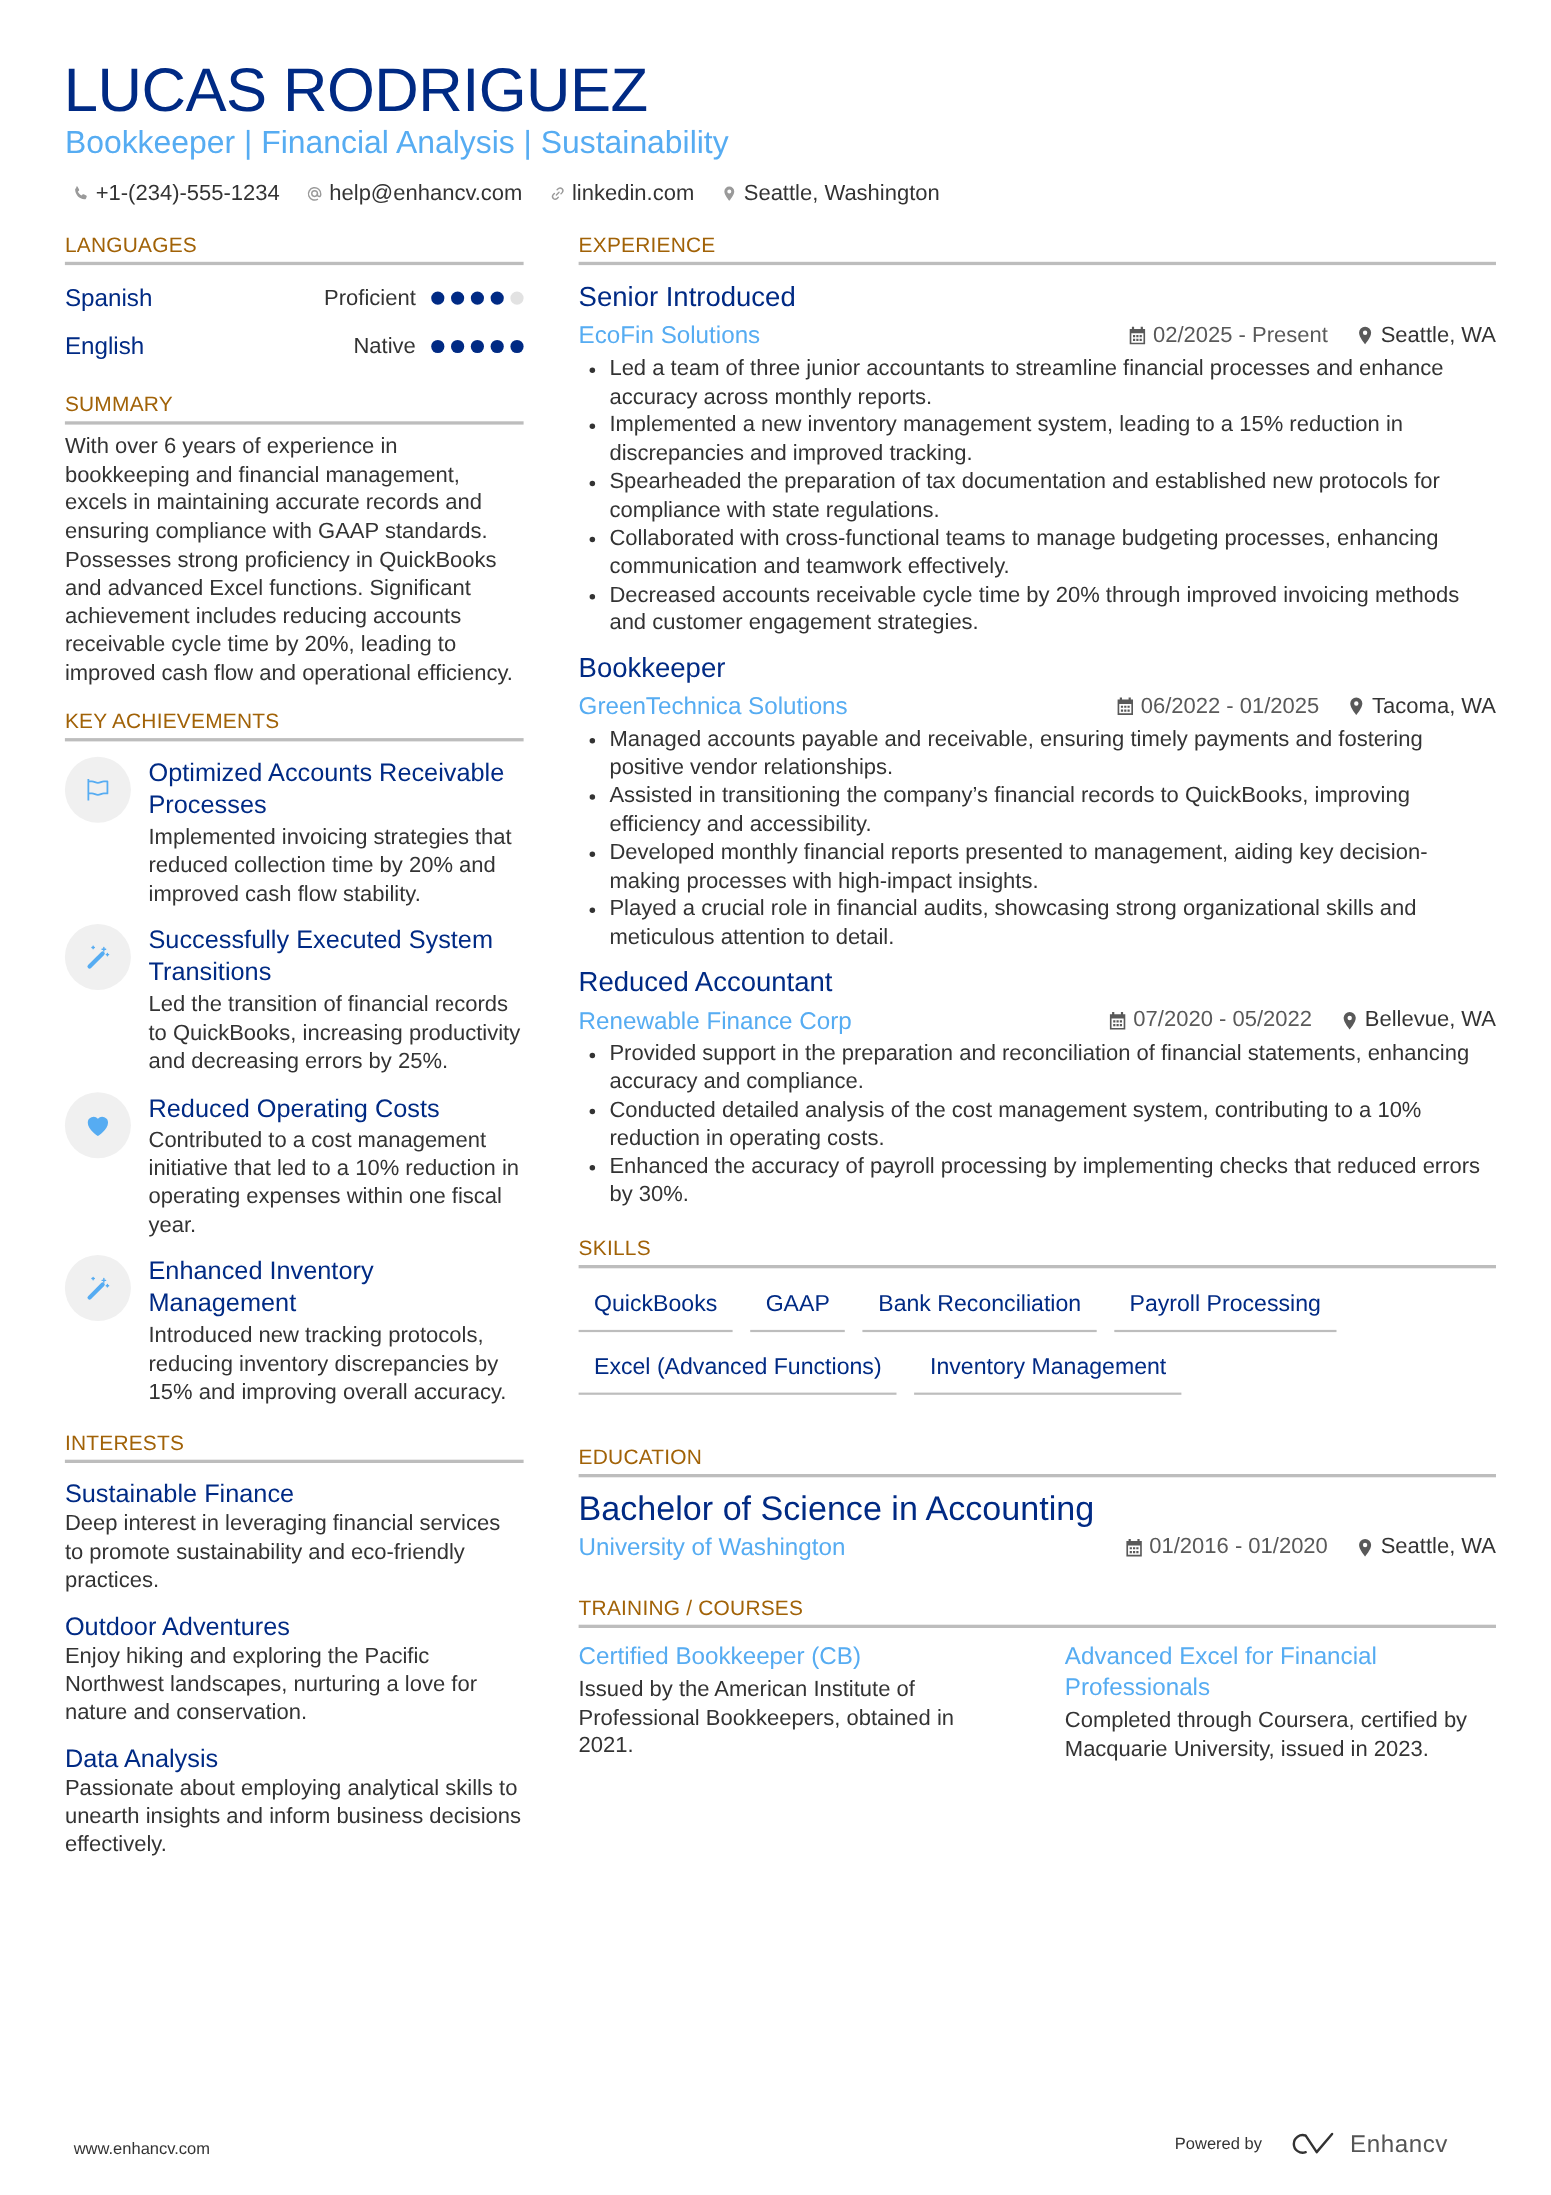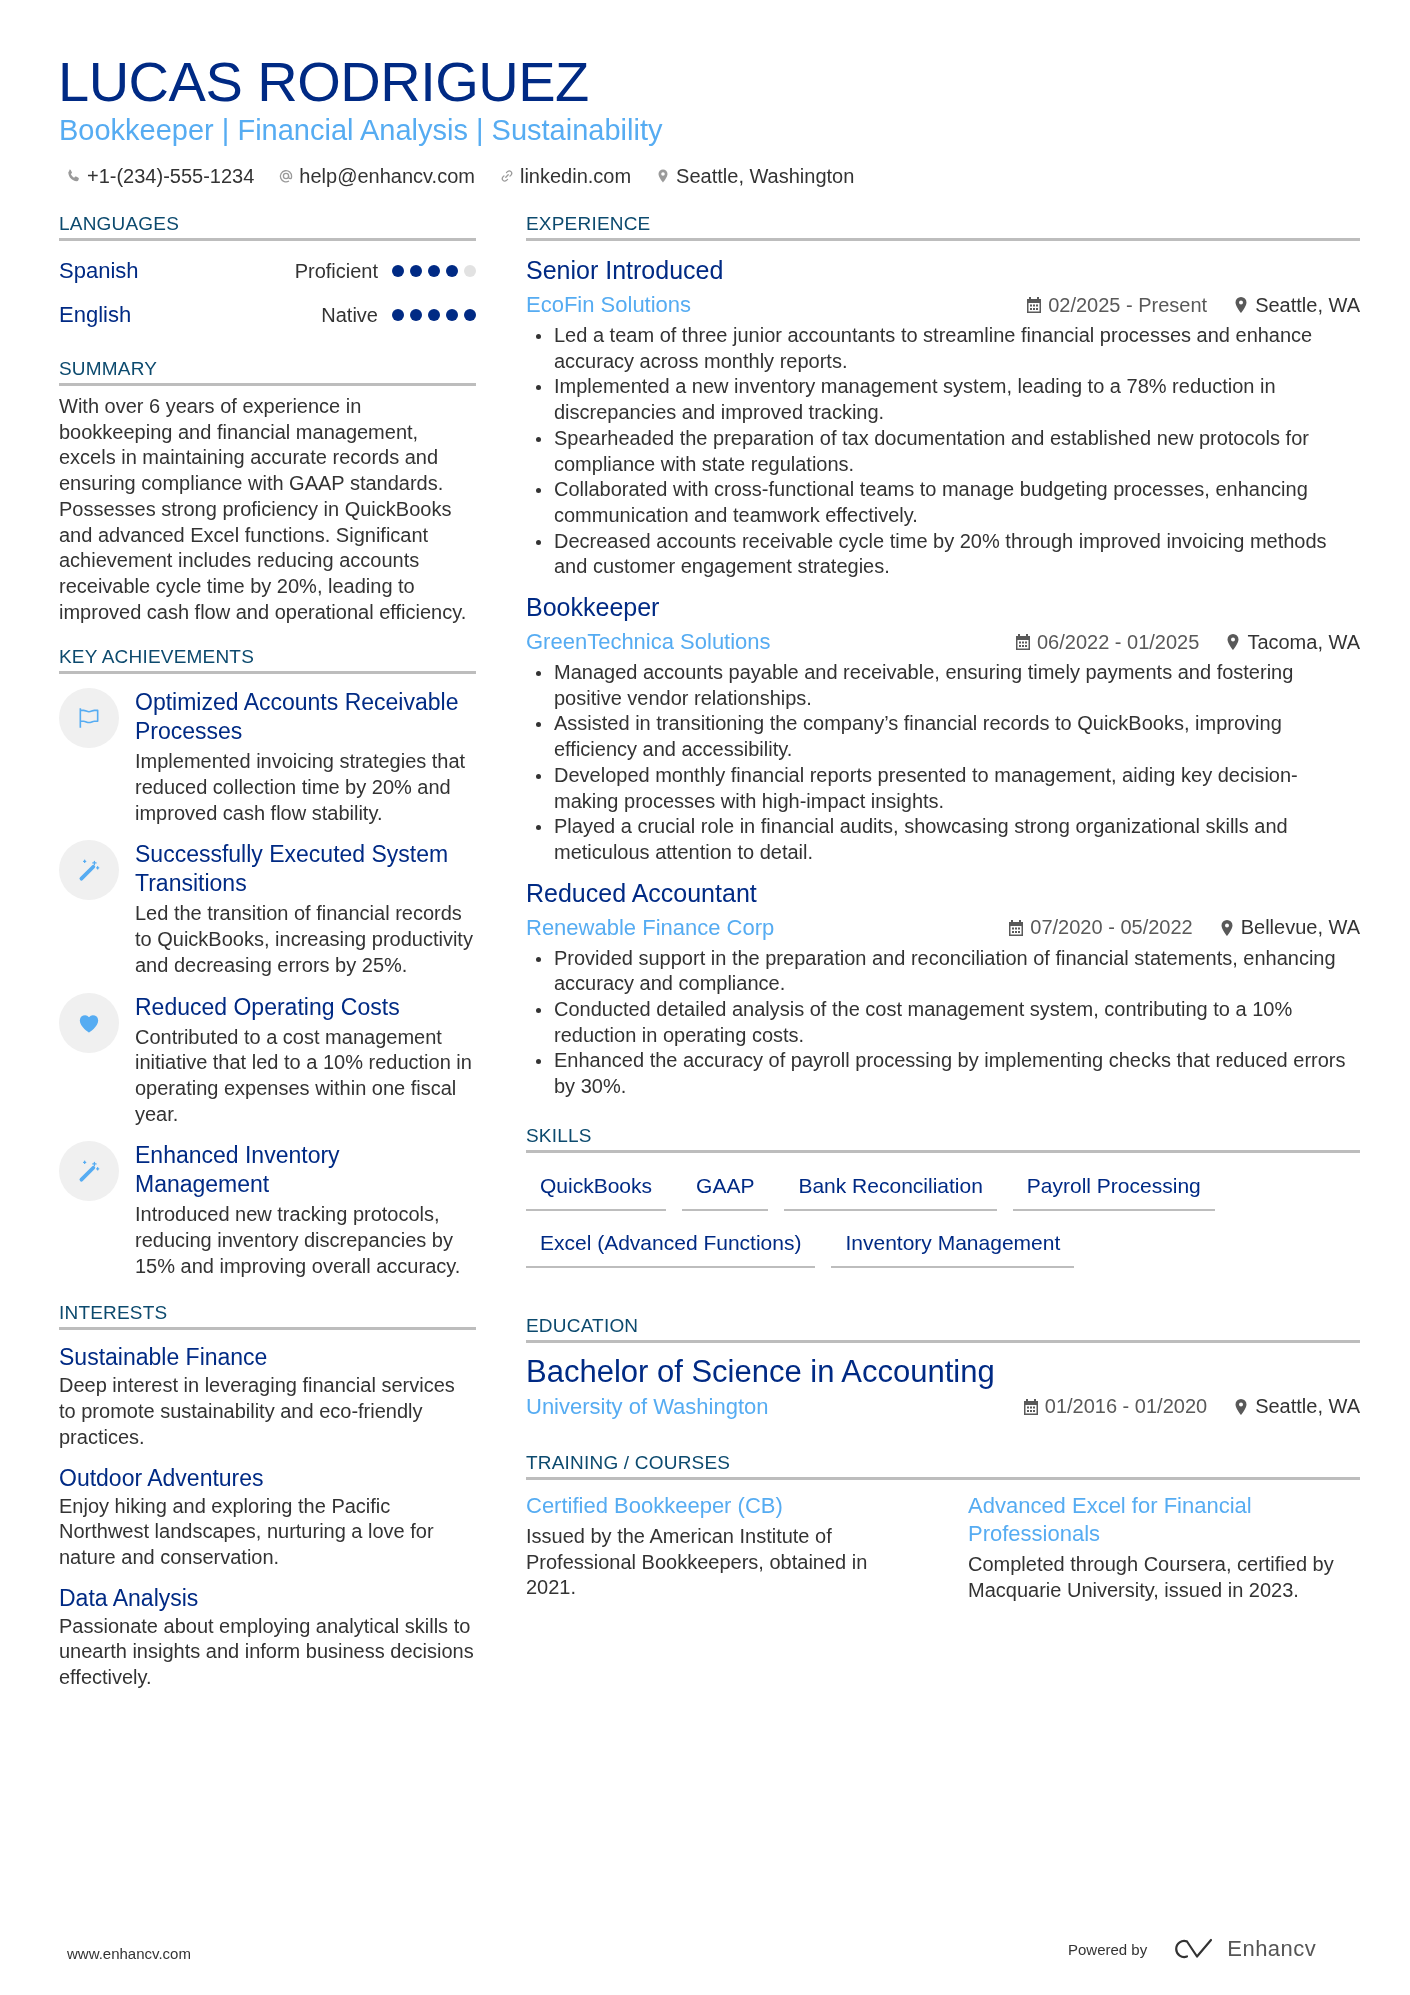--- a/index.html
+++ b/index.html
@@ -31,21 +31,21 @@
   .contact { display: flex; align-items: center; gap: 5px; }
   .contact .ic { width: 16px; height: 16px; display: inline-block; color: #9a9a9a; }
   .contact .ic svg { width: 16px; height: 16px; display: block; }
 
   
   .col { position: absolute; top: 212px; }
   .col-left { left: 59px; width: 417px; }
   .col-right { left: 526px; width: 834px; }
 
   .section-title {
-    font-size: 19px; line-height: 24px; color: #0c4a6e;
+    font-size: 19px; line-height: 24px; color: #a16207;
     text-transform: uppercase; letter-spacing: 0.2px;
     padding-bottom: 2px;
     border-bottom: 3px solid #bdbdbd;
     margin-bottom: 8px;
   }
 
   
   .lang-row { display: flex; align-items: center; height: 44px; }
   .lang-name { font-size: 22px; color: #002a84; flex: 1; }
   .lang-level { font-size: 20px; color: #333; margin-right: 14px; }
@@ -294,21 +294,21 @@
             <span class="ic">
                 <svg viewBox="0 0 16 18">
                   <path fill="currentColor" d="M8 1a5.5 5.5 0 0 0-5.5 5.5C2.5 10.5 8 17 8 17s5.5-6.5 5.5-10.5A5.5 5.5 0 0 0 8 1zm0 7.5a2 2 0 1 1 0-4 2 2 0 0 1 0 4z"></path>
                 </svg>
               </span>
             <span>Seattle, WA</span>
           </span>
         </div>
         <ul class="bullets">
           <li>Led a team of three junior accountants to streamline financial processes and enhance accuracy across monthly reports.</li>
-          <li>Implemented a new inventory management system, leading to a 78% reduction in discrepancies and improved tracking.</li>
+          <li>Implemented a new inventory management system, leading to a 15% reduction in discrepancies and improved tracking.</li>
           <li>Spearheaded the preparation of tax documentation and established new protocols for compliance with state regulations.</li>
           <li>Collaborated with cross-functional teams to manage budgeting processes, enhancing communication and teamwork effectively.</li>
           <li>Decreased accounts receivable cycle time by 20% through improved invoicing methods and customer engagement strategies.</li>
         </ul>
       </div>
 
       <div class="job">
         <div class="job-title">Bookkeeper</div>
         <div class="job-meta">
           <span class="company">GreenTechnica Solutions</span>

